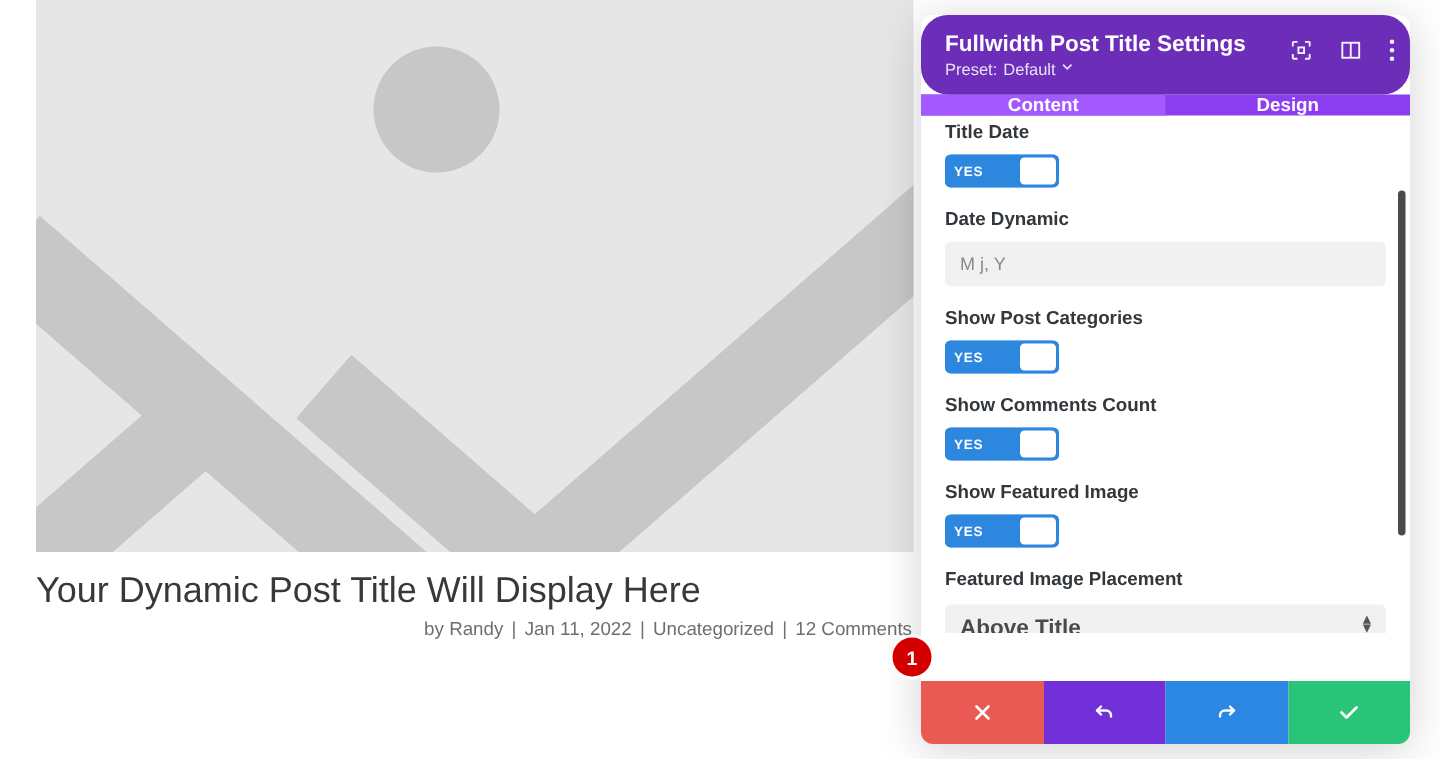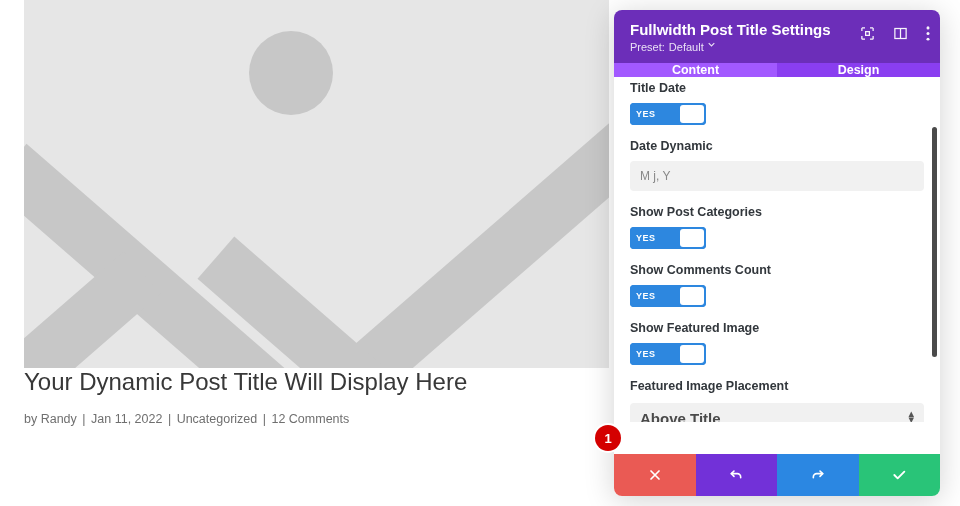--- a/index.html
+++ b/index.html
@@ -10,28 +10,28 @@
   
   .preview { position: absolute; left: 0; top: 0; width: 608px; height: 506px; padding-left: 24px; }
   .placeholder-img { position: relative; width: 585px; height: 383px; background: #e6e6e6; overflow: hidden; margin-top:-15px;}
   
   .sun { position:absolute; left:225px; top:46px; width:84px; height:84px; border-radius:50%; background:#c7c7c7; }
   
   .bar1 { position:absolute; width:580px; height:56px; background:#c7c7c7; transform:rotate(-41deg); left:200px; top:230px; }
   .bar2 { position:absolute; width:360px; height:56px; background:#c7c7c7; transform:rotate(41deg); left:-60px; top:270px; }
   .bar3 { position:absolute; width:260px; height:56px; background:#c7c7c7; transform:rotate(41deg); left:160px; top:330px; }
   .bar4 { position:absolute; width:260px; height:56px; background:#c7c7c7; transform:rotate(-41deg); left:-110px; top:345px; }
-  .post-title { margin-top:0; font-size:24px; font-weight:400; color:#383838; }
-  .post-meta  { margin-top:16px; font-size:12.5px; color:#6f6f6f; }
+  .post-title { margin-top:12px; font-size:24px; font-weight:400; color:#383838; }
+  .post-meta  { margin-top:4px; font-size:12.5px; color:#6f6f6f;text-align:right; }
   .post-meta .sep { padding:0 2px; }
 
   
   .panel { position:absolute; left:614px; top:10px; width:326px; height:486px; background:#fff;
            border-radius:8px; box-shadow:0 4px 30px rgba(0,0,0,.18); overflow:hidden; }
-  .panel-header { background:#6c2eb9; color:#fff; padding:11px 16px 10px; position:relative; }
+  .panel-header { background:#6c2eb9; color:#fff; padding:11px 16px 10px; position:relative;border-radius:18px; }
   .panel-title  { font-size:15px; font-weight:700; }
   .panel-sub    { font-size:11px; opacity:.85; margin-top:3px; display:flex; align-items:flex-start; gap:4px;}
   .panel-sub svg { width:7px; height:7px; }
   .hdr-icons { position:absolute; right:10px; top:16px; display:flex; gap:18px; align-items:center; }
   .hdr-icons span, .hdr-icons div { color:#fff; opacity:.95; cursor:pointer; }
   .tabs { display:flex; background:#8a3ef0; }
   .tab { flex:1; text-align:center; font-size:12.5px; font-weight:600; color:#fff; padding:0 0; cursor:pointer; }
   .tab.active { background:#a259ff; }
   .panel-body { position:relative; height:345px; overflow:hidden; padding:12px 16px 0; }
   .panel-body-inner { position:absolute; left:16px; right:16px; top:-2px; }

